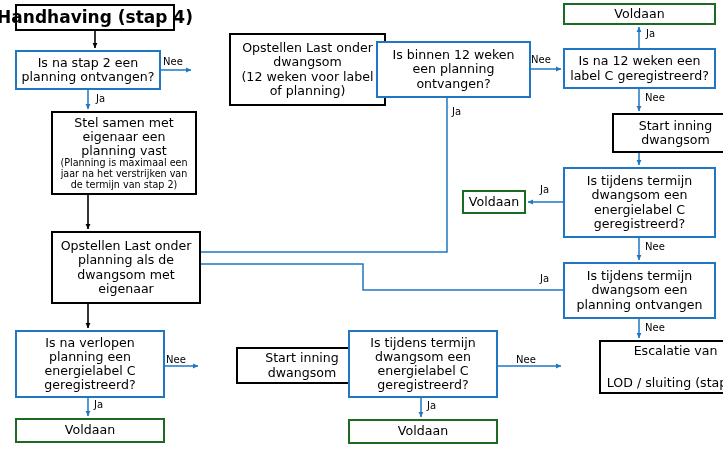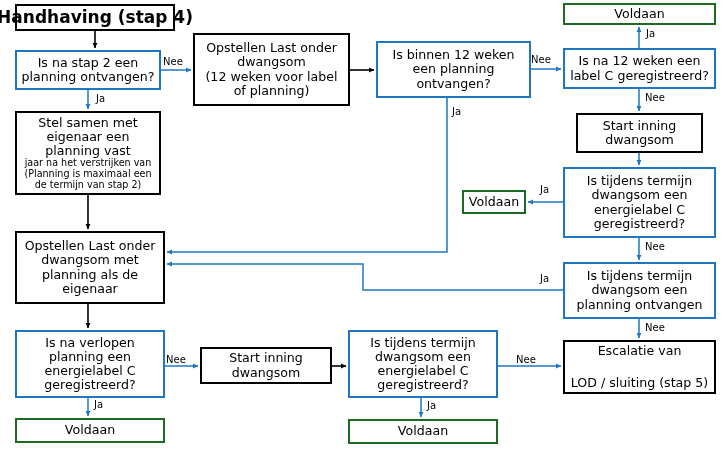--- a/index.html
+++ b/index.html
@@ -31,21 +31,21 @@
     align-items: center;
     justify-content: center;
     text-align: center;
     background: #ffffff;
     color: #000000;
     line-height: 1.12;
     z-index: 2;
   }
   .node .ln { display: block; white-space: pre; }
   
-  .b-black { border: 2.4px solid #000000; }
+  .b-black { border: 2.4px solid #000000; margin-left: 36px; }
   .b-blue  { border: 2.4px solid #1f77c4; }
   .b-green { border: 2.4px solid #1d6b23; }
   .b-title { border: 2.6px solid #000000; font-weight: bold; }
   .fs-title { font-size: 17px; }
   .fs-main  { font-size: 12.6px; }
   .fs-small { font-size: 9.6px; }
   
   .elabel {
     position: absolute;
     font-family: "DejaVu Sans", "Liberation Sans", sans-serif;
@@ -118,22 +118,22 @@
 
   <div class="node b-blue fs-main" style="left:15px; top:50px; width:146px; height:40px;">
     <span class="ln">Is na stap 2 een</span>
     <span class="ln">planning ontvangen?</span>
   </div>
 
   <div class="node b-black fs-main" style="left:15px; top:111px; width:146px; height:84px;">
     <span class="ln">Stel samen met</span>
     <span class="ln">eigenaar een</span>
     <span class="ln">planning vast</span>
+    <span class="ln fs-small">(Planning is maximaal een</span>
     <span class="ln fs-small">jaar na het verstrijken van</span>
-    <span class="ln fs-small">(Planning is maximaal een</span>
     <span class="ln fs-small">de termijn van stap 2)</span>
   </div>
 
   <div class="node b-black fs-main" style="left:193px; top:33px; width:157px; height:73px;">
     <span class="ln">Opstellen Last onder</span>
     <span class="ln">dwangsom</span>
     <span class="ln">(12 weken voor label</span>
     <span class="ln">of planning)</span>
   </div>
 
@@ -174,22 +174,22 @@
     <span class="ln">planning ontvangen</span>
   </div>
 
   <div class="node b-black fs-main" style="left:563px; top:340px; width:153px; height:54px;gap:17px;">
     <span class="ln">Escalatie van</span>
     <span class="ln">LOD / sluiting (stap 5)</span>
   </div>
 
   <div class="node b-black fs-main" style="left:15px; top:231px; width:150px; height:73px;">
     <span class="ln">Opstellen Last onder</span>
+    <span class="ln">planning als de</span>
     <span class="ln">dwangsom met</span>
-    <span class="ln">planning als de</span>
     <span class="ln">eigenaar</span>
   </div>
 
   <div class="node b-blue fs-main" style="left:15px; top:330px; width:150px; height:68px;">
     <span class="ln">Is na verlopen</span>
     <span class="ln">planning een</span>
     <span class="ln">energielabel C</span>
     <span class="ln">geregistreerd?</span>
   </div>
 

